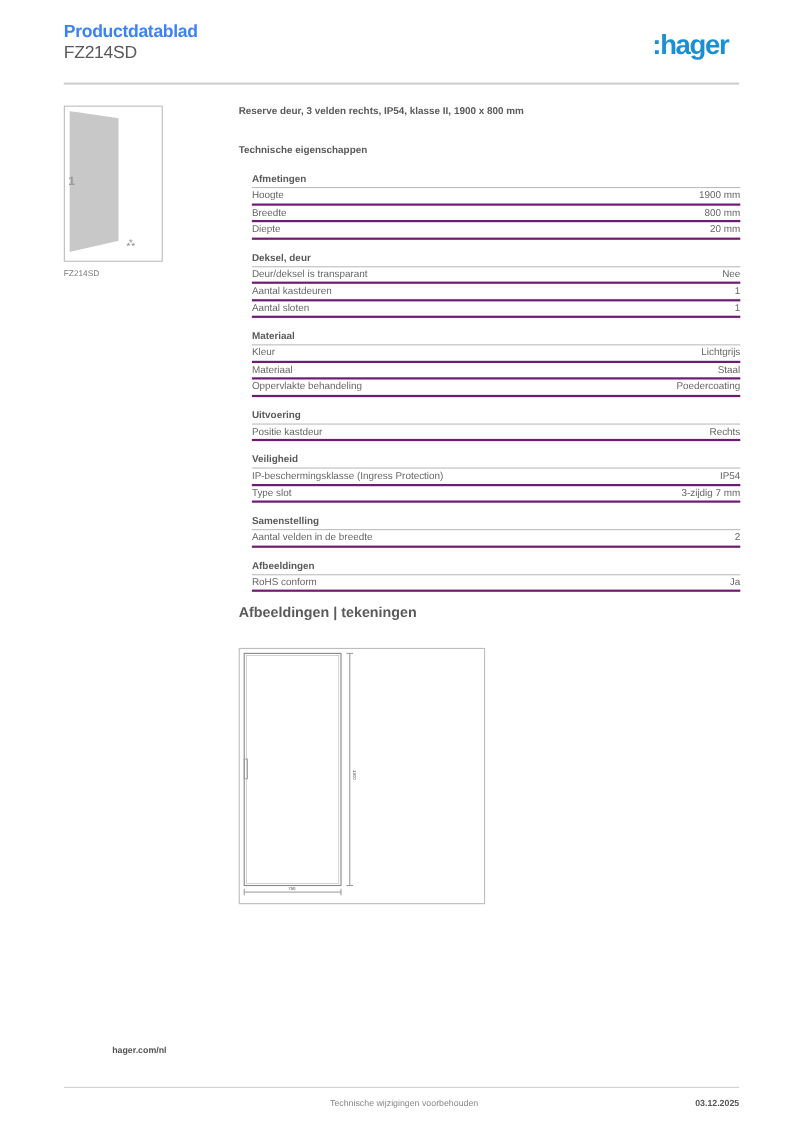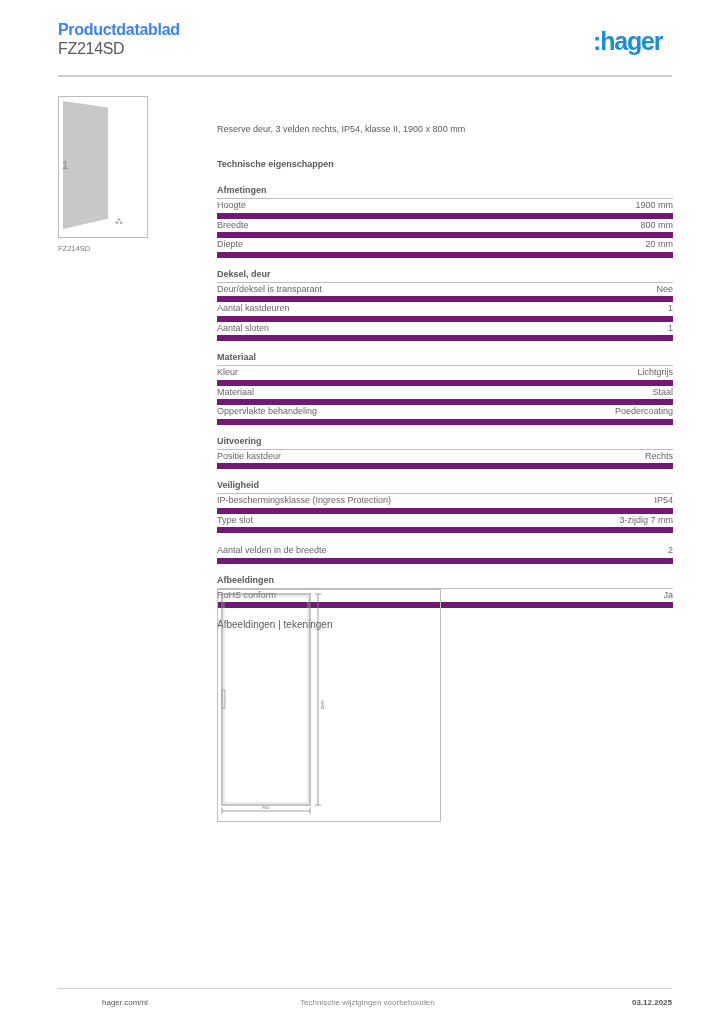--- a/index.html
+++ b/index.html
@@ -11,31 +11,31 @@
   .hdr-rule { position: absolute; left: 58px; top: 75px; width: 614px; height: 2px; background: #cfcfcf; }
 
   .thumb { position: absolute; left: 58px; top: 96px; width: 88px; height: 140px; border: 1px solid #bcbcbc; background: #fff; }
   .thumb-door { position: absolute; left: 4px; top: 4px; width: 45px; height: 128px; background: #c8c8c8;
                 clip-path: polygon(0 0, 100% 5%, 100% 92%, 0 100%); }
   .thumb-num { position: absolute; left: 3px; top: 62px; font-size: 11px; font-weight: bold; color: #999; }
   .thumb-key { position: absolute; left: 56px; top: 119px; font-size: 7px; color: #888; }
   .thumb-cap { position: absolute; left: 58px; top: 244px; font-size: 7.5px; color: #777; }
 
   .content { position: absolute; left: 217px; top: 96px; width: 456px; }
-  .desc { font-size: 9px; font-weight: normal; color: #5a5a5a; height: 35px; margin-top: 28px; }
+  .desc { font-size: 9px; font-weight: bold; color: #5a5a5a; height: 35px; }
   .tech { font-size: 9px; font-weight: bold; color: #5a5a5a; height: 26px; }
-  .section { margin-bottom: 11px; }
+  .section { margin-bottom: 11px; margin-left: 12px; }
   .sec-title { font-size: 9px; font-weight: bold; color: #5a5a5a; height: 12px; border-bottom: 1px solid #bdbdbd; padding-bottom: 1px; }
-  .row { display: flex; justify-content: space-between; font-size: 9px; color: #666; height: 13.5px; line-height: 13.5px; border-bottom: 6px solid #701a75; }
-  .imgs-title { font-size: 10px; font-weight: normal; color: #5a5a5a; margin-top: 8px; height: 12px; }
+  .row { display: flex; justify-content: space-between; font-size: 9px; color: #666; height: 13.5px; line-height: 13.5px; border-bottom: 2px solid #701a75; }
+  .imgs-title { font-size: 13px; font-weight: bold; color: #5a5a5a; margin-top: 8px; height: 12px; }
 
   .drawing { position: absolute; left: 217px; top: 589px; width: 222px; height: 231px; border: 1px solid #bdbdbd; }
 
   .foot-rule { position: absolute; left: 58px; top: 988px; width: 614px; height: 1px; background: #cfcfcf; }
-  .foot-left { position: absolute; left: 58px; top: 998px; font-size: 8px; font-weight: normal; color: #555; padding-left: 44px; }
+  .foot-left { position: absolute; left: 58px; top: 950px; font-size: 8px; font-weight: bold; color: #555; padding-left: 44px; }
   .foot-mid { position: absolute; left: 300px; top: 998px; font-size: 8px; color: #888; }
   .foot-right { position: absolute; right: 52px; top: 998px; font-size: 8px; font-weight: bold; color: #555; text-align: right; }
 </style>
 </head>
 <body>
 
 <div>
   <div class="hdr-title">Productdatablad</div>
   <div class="hdr-code">FZ214SD</div>
   <div class="logo">:hager</div>
@@ -110,20 +110,21 @@
         <div class="row">
           <span>IP-beschermingsklasse (Ingress Protection)</span>
           <span>IP54</span>
         </div>
         <div class="row">
           <span>Type slot</span>
           <span>3-zijdig 7 mm</span>
         </div>
       </div>
       <div class="section">
+        <div class="sec-title">Samenstelling</div>
         <div class="row">
           <span>Aantal velden in de breedte</span>
           <span>2</span>
         </div>
       </div>
       <div class="section">
         <div class="sec-title">Afbeeldingen</div>
         <div class="row">
           <span>RoHS conform</span>
           <span>Ja</span>

